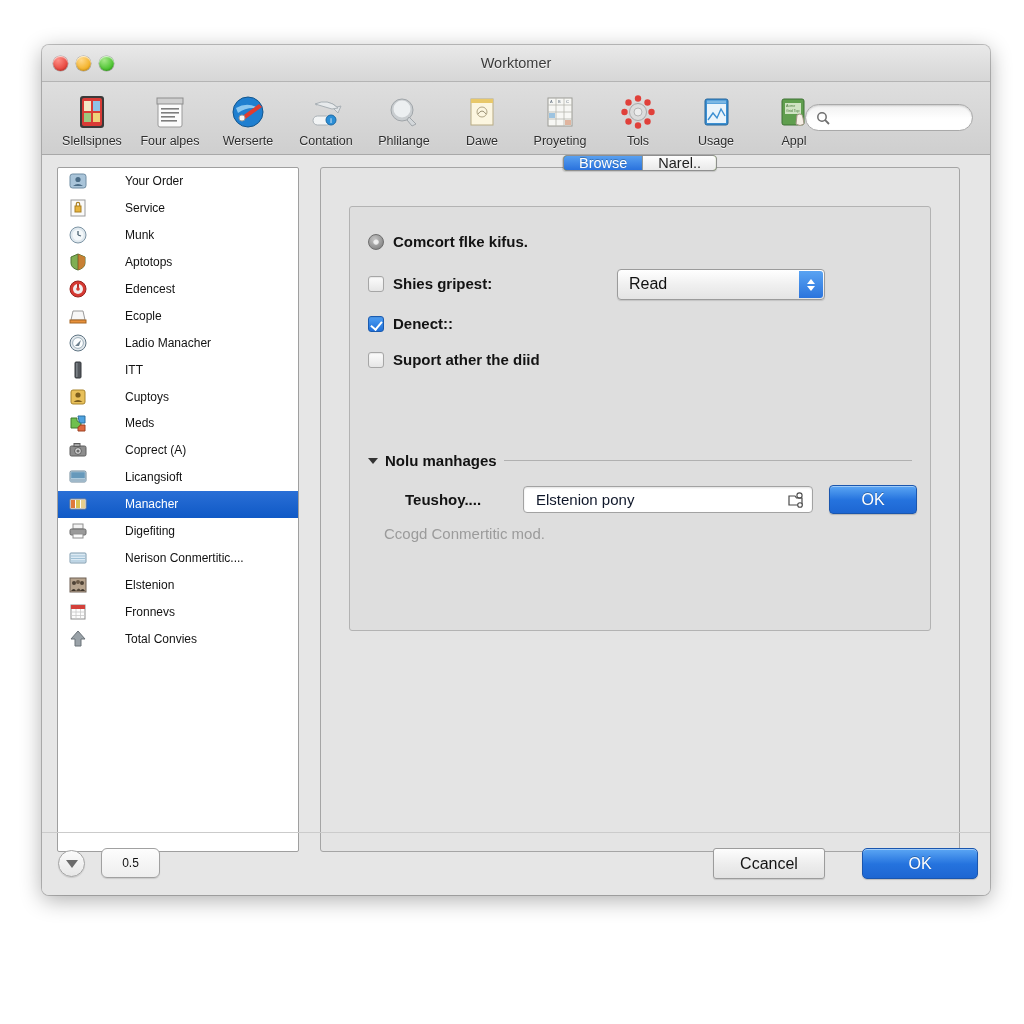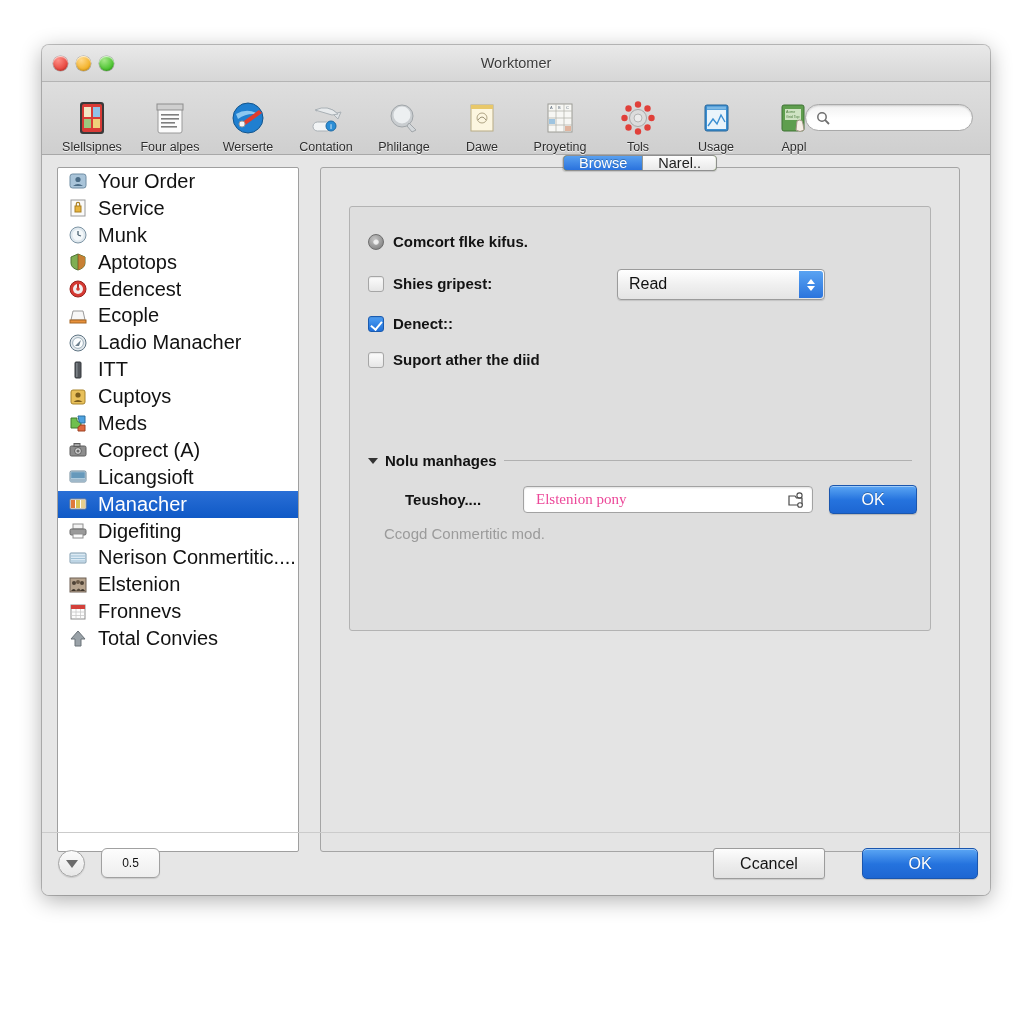--- a/index.html
+++ b/index.html
@@ -48,21 +48,21 @@
   }
 
   
   #toolbar {
     position: relative;
     height: 73px;
     background: linear-gradient(to bottom, #dedede 0%, #cfcfcf 100%);
     border-bottom: 1px solid #a8a8a8;
     padding-left: 11px;
   }
-  #tool-items { display: flex; align-items: flex-end; height: 100%; }
+  #tool-items { display: flex; align-items: center; height: 100%; }
   .tool {
     width: 78px;
     padding-top: 4px;
     display: flex; flex-direction: column; align-items: center;
     cursor: default;
   }
   .tool .ti { width: 38px; height: 38px; position: relative; }
   .tool .tl {
     margin-top: 3px;
     font-size: 12.5px; color: #2e2e2e;
@@ -106,22 +106,22 @@
     overflow: hidden;
   }
   .srow {
     display: flex; align-items: center;
     height: 26.9px;
     padding-left: 10px;
     cursor: default;
   }
   .srow .si { width: 22px; height: 20px; margin-right: 8px; flex: 0 0 22px; position: relative; }
   .srow .sl {
-    font-size: 20px; color: #121212;
-    white-space: nowrap; overflow: hidden; text-overflow: clip;
+    font-size: 12px; color: #121212;
+    white-space: nowrap; overflow: hidden; text-overflow: clip; margin-left: 27px;
   }
   .srow.sel { background: linear-gradient(to bottom, #2a6fd6 0%, #0f59c6 100%); }
   .srow.sel .sl { color: #ffffff; }
 
   
   #pane {
     position: absolute; left: 278px; top: 12px;
     width: 640px; height: 685px;
     background: #e4e4e4;
     border: 1px solid #a5a5a5;
@@ -256,21 +256,21 @@
     position: relative;
     width: 290px; height: 27px;
     background: #ffffff;
     border: 1px solid #a2a2a2;
     border-radius: 4px;
     box-shadow: inset 0 1px 2px rgba(0,0,0,0.12);
   }
   .tfield input {
     position: absolute; left: 10px; top: 0; right: 34px; height: 100%;
     border: 0; outline: none; background: transparent;
-    font-family: Liberation Serif, serif; font-size: 15px; color: #ec4899;
+    font-family: Liberation Sans, sans-serif; font-size: 15px; color: #0f172a;
   }
   .tfield .fico { position: absolute; right: 8px; top: 5px; width: 17px; height: 17px; }
 
   
   .btn-blue {
     display: flex; align-items: center; justify-content: center;
     height: 29px; min-width: 88px; padding: 0 14px;
     border-radius: 4px;
     background: linear-gradient(to bottom, #5ba6f4 0%, #2573de 52%, #1d66d2 100%);
     border: 1px solid #1a56ae;

